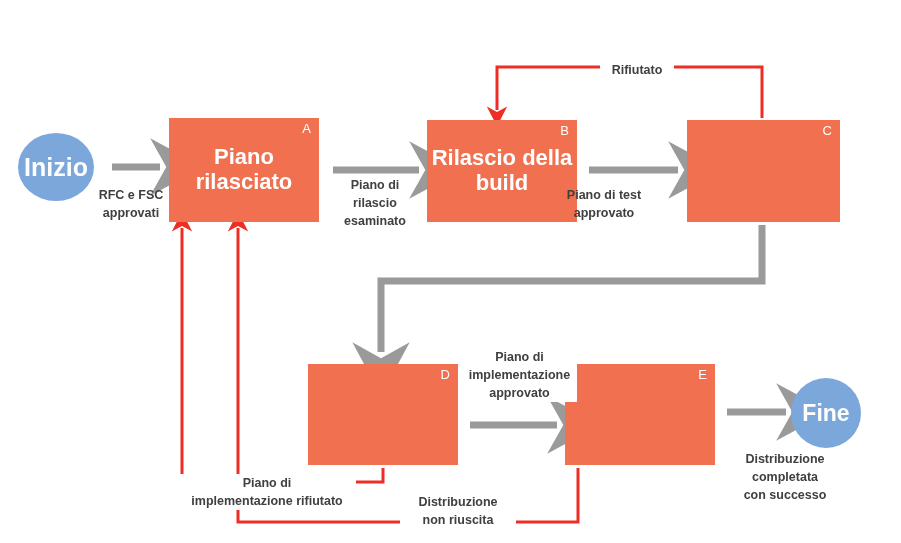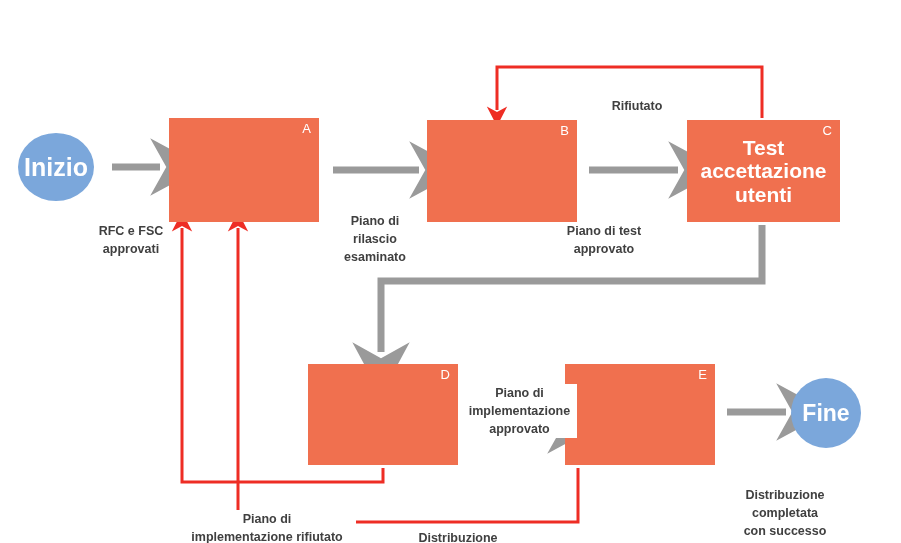--- a/index.html
+++ b/index.html
@@ -63,21 +63,20 @@
     box-sizing: border-box;
   }
   .edge-label {
     position: absolute;
     color: #404040;
     font-size: 12.5px;
     font-weight: bold;
     line-height: 1.45;
     text-align: center;
     white-space: pre-line;
-    margin-top: 36px;
   }
 </style>
 </head>
 <body>
 
 <div id="canvas">
 
   <svg id="wires" viewBox="0 0 901 543" xmlns="http://www.w3.org/2000/svg">
     <defs>
       <marker id="ghead" markerWidth="9" markerHeight="9" refX="1.4" refY="4.5" orient="auto" markerUnits="strokeWidth">
@@ -110,31 +109,32 @@
   <div class="terminator" style="left:18px; top:133px; width:76px; height:68px; font-size:25px;">
     <span>Inizio</span>
   </div>
 
   <div class="terminator" style="left:791px; top:378px; width:70px; height:70px; font-size:23px;">
     <span>Fine</span>
   </div>
 
   <div class="node-box" style="left:169px; top:118px; width:150px; height:104px; font-size:22px;">
     <span class="node-tag">A</span>
+    <span class="box-label">Piano
+rilasciato</span>
   </div>
 
   <div class="node-box" style="left:427px; top:120px; width:150px; height:102px; font-size:22px;">
     <span class="node-tag">B</span>
+    <span class="box-label">Rilascio
+della build</span>
   </div>
 
   <div class="node-box" style="left:687px; top:120px; width:153px; height:102px; font-size:21px;">
     <span class="node-tag">C</span>
-    <span class="box-label">Test
-accettazione
-utenti</span>
   </div>
 
   <div class="node-box" style="left:308px; top:364px; width:150px; height:101px; font-size:21px;">
     <span class="node-tag">D</span>
   </div>
 
   <div class="node-box" style="left:565px; top:364px; width:150px; height:101px; font-size:21px;">
     <span class="node-tag">E</span>
   </div>
 

